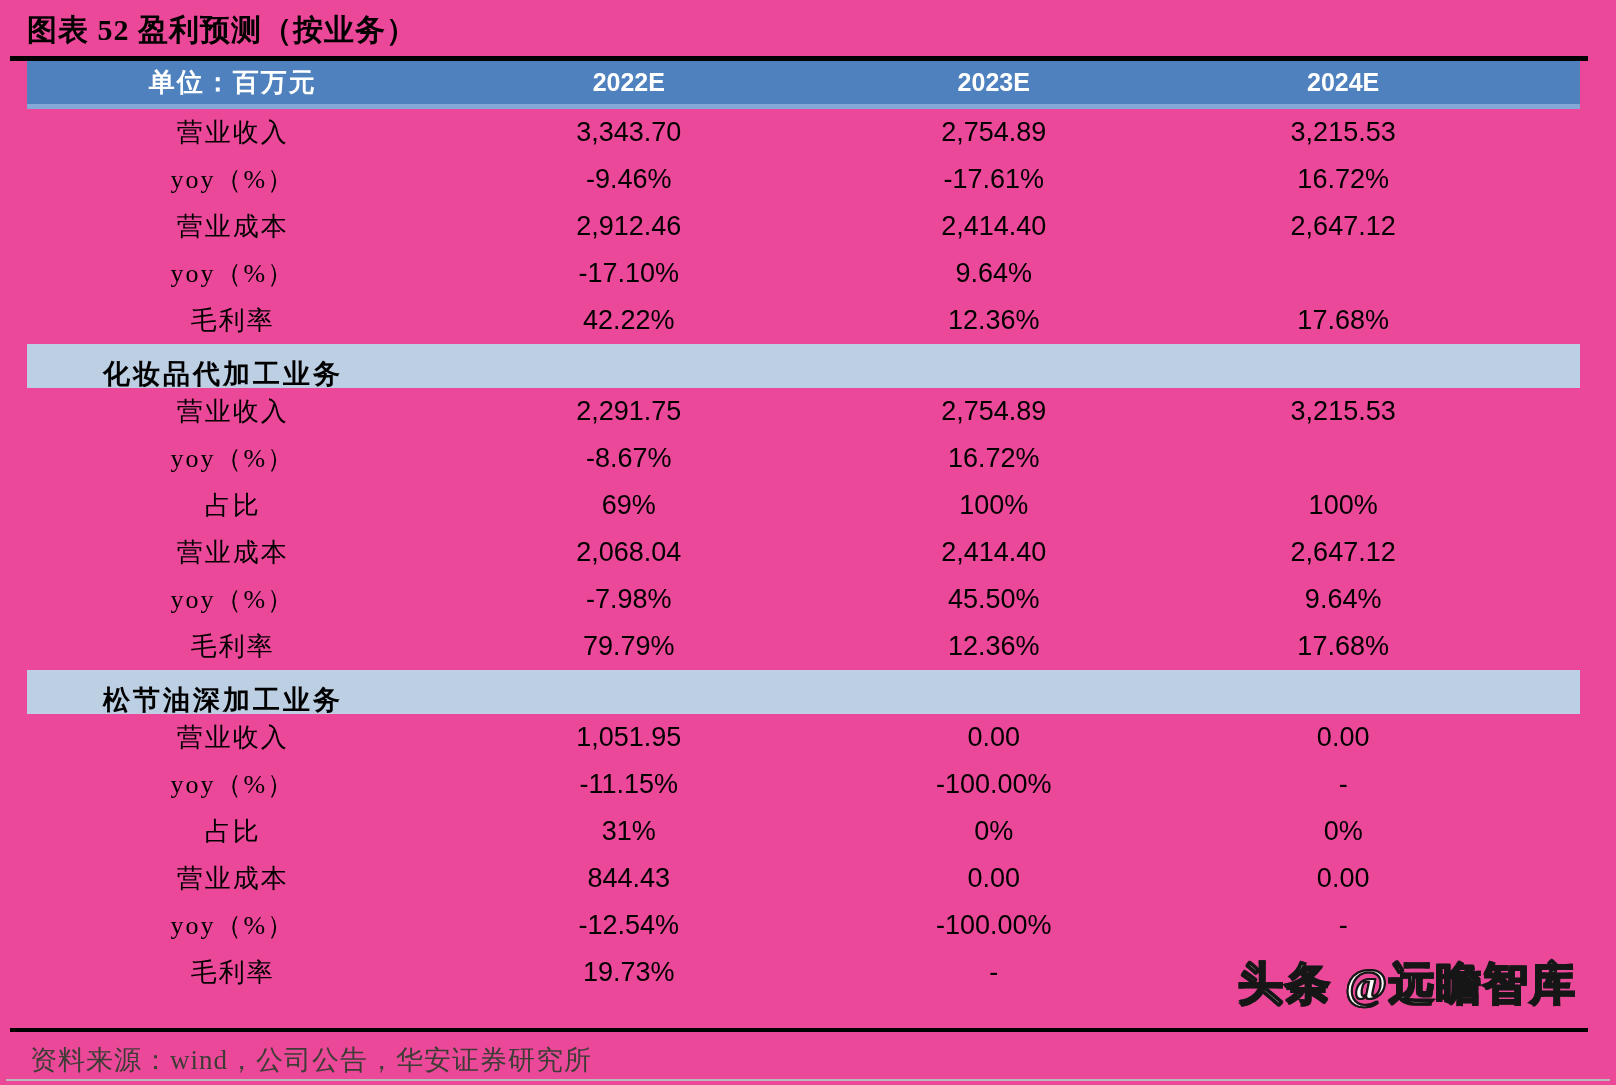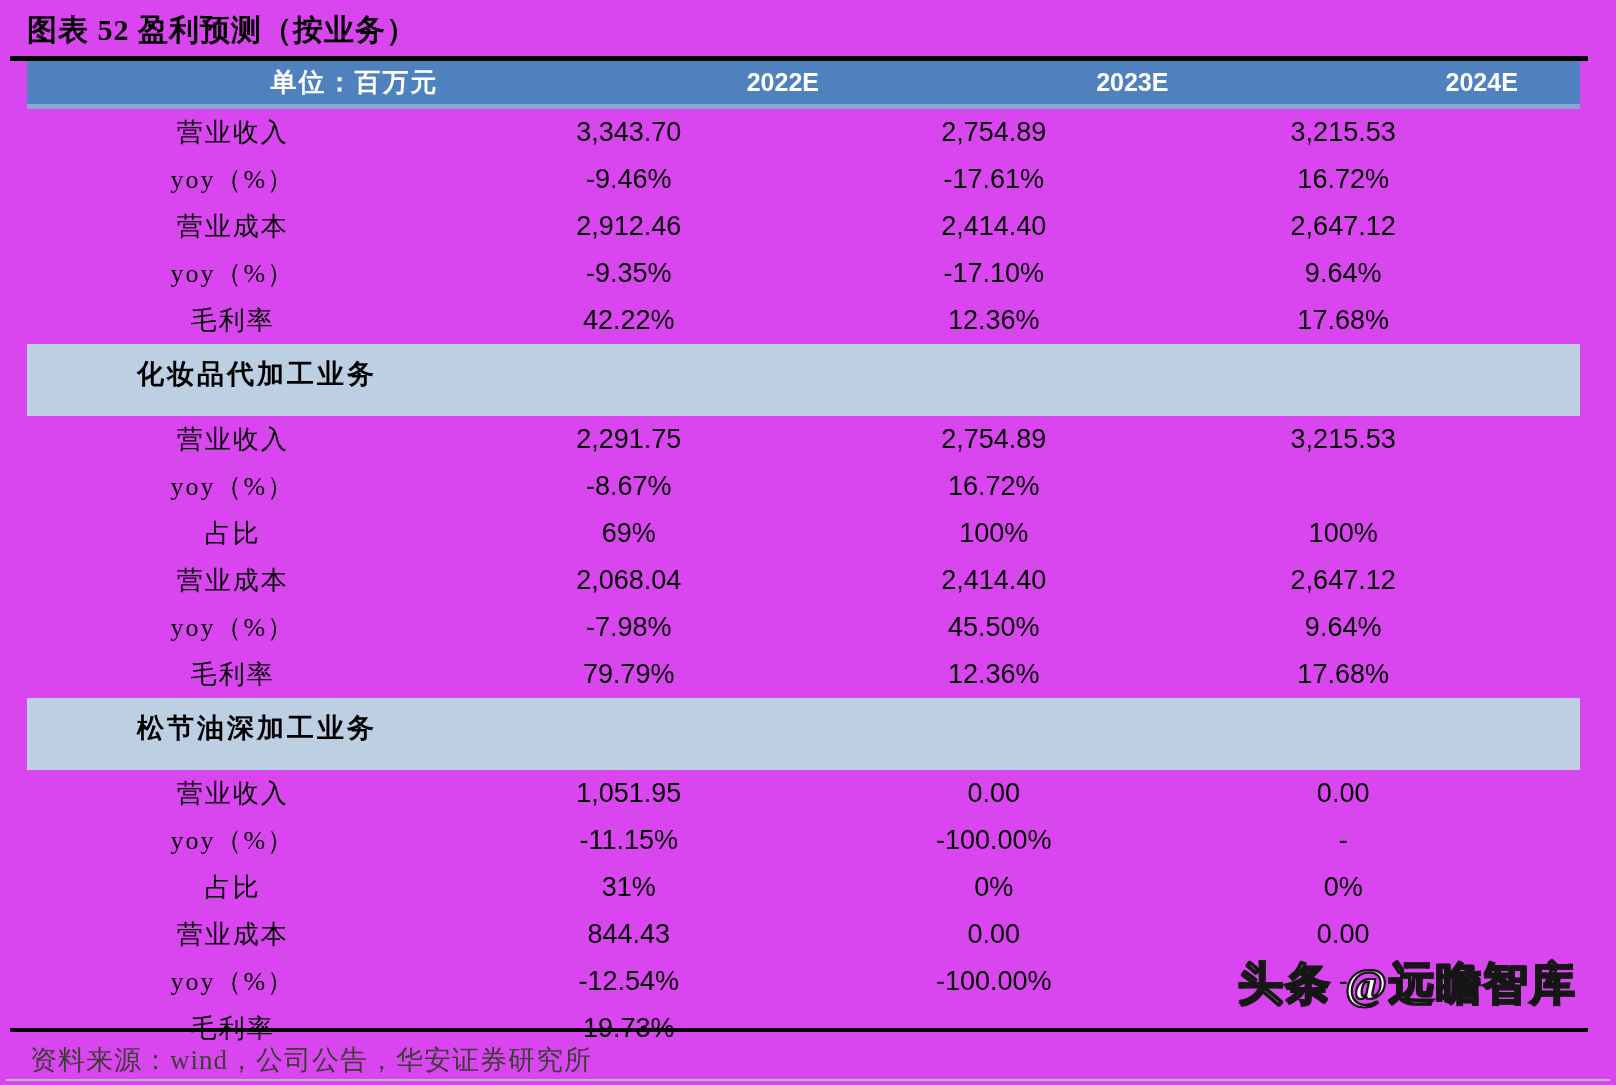--- a/index.html
+++ b/index.html
@@ -1,51 +1,51 @@
 <!DOCTYPE html>
 <html><head>
 <meta charset="utf-8">
 <style>
   html,body{margin:0;padding:0;background:#ffffff;}
   .screen{
-    position:relative;width:1616px;height:1085px;background:#d946ef;
+    position:relative;width:1616px;height:1085px;background:#ec4899;
     overflow:hidden;font-family:"Liberation Sans",sans-serif;color:#000;
   }
   .title{
     position:absolute;left:27px;top:10px;
     font-family:"Liberation Serif","DejaVu Serif",serif;
     font-size:30px;font-weight:bold;color:#000;letter-spacing:1px;
   }
   .rule-top{position:absolute;left:10px;top:56px;width:1578px;height:5px;background:#000;}
   .rule-bottom{position:absolute;left:10px;top:1028px;width:1578px;height:4px;background:#000;}
   .rule-thin{position:absolute;left:6px;top:1079px;width:1604px;height:2px;background:#b9b9b9;}
 
   .table{position:absolute;left:27px;top:61px;width:1553px;}
   .grid-row{display:grid;grid-template-columns:26.5% 24.5% 22.5% 22.5% 4%;}
   .header-row{
     height:43px;line-height:43px;background:#4e81bd;
     border-bottom:5px solid #84a9d8;
   }
   .hcell{
-    text-align:right;color:#ffffff;font-weight:bold;font-size:25px;
+    text-align:center;color:#ffffff;font-weight:bold;font-size:25px;
     white-space:nowrap;overflow:hidden;
   }
   .hlabel{font-family:"Liberation Serif","DejaVu Serif",serif;font-size:26px;letter-spacing:2px;}
 
   .row{height:47px;line-height:47px;}
   .cell{text-align:center;white-space:nowrap;overflow:hidden;}
   .label{
     font-family:"Liberation Serif","DejaVu Serif",serif;
     font-size:26px;letter-spacing:2px;
   }
   .num{font-size:27px;}
 
   .band{
-    height:72px;line-height:60px;background:#bdcfe3;
-    padding-left:110px;box-sizing:border-box;
+    height:44px;line-height:60px;background:#bdcfe3;
+    padding-left:76px;box-sizing:border-box;
   }
   .band-label{
     font-family:"Liberation Serif","DejaVu Serif",serif;
     font-size:27px;font-weight:bold;letter-spacing:3px;
   }
 
   .footer{
     position:absolute;left:30px;top:1042px;
     font-family:"Liberation Serif","DejaVu Serif",serif;
     font-size:27px;color:#3d3d35;letter-spacing:1px;
@@ -96,21 +96,20 @@
     <div class="grid-row row">
       <div class="cell label">营业成本</div>
       <div class="cell num">2,912.46</div>
       <div class="cell num">2,414.40</div>
       <div class="cell num">2,647.12</div>
       <div class="cell"></div>
     </div>
 
     <div class="grid-row row">
       <div class="cell label">yoy（%）</div>
-      <div class="cell num">-9.35%</div>
       <div class="cell num">-17.10%</div>
       <div class="cell num">9.64%</div>
       <div class="cell"></div>
     </div>
 
     <div class="grid-row row">
       <div class="cell label">毛利率</div>
       <div class="cell num">42.22%</div>
       <div class="cell num">12.36%</div>
       <div class="cell num">17.68%</div>

